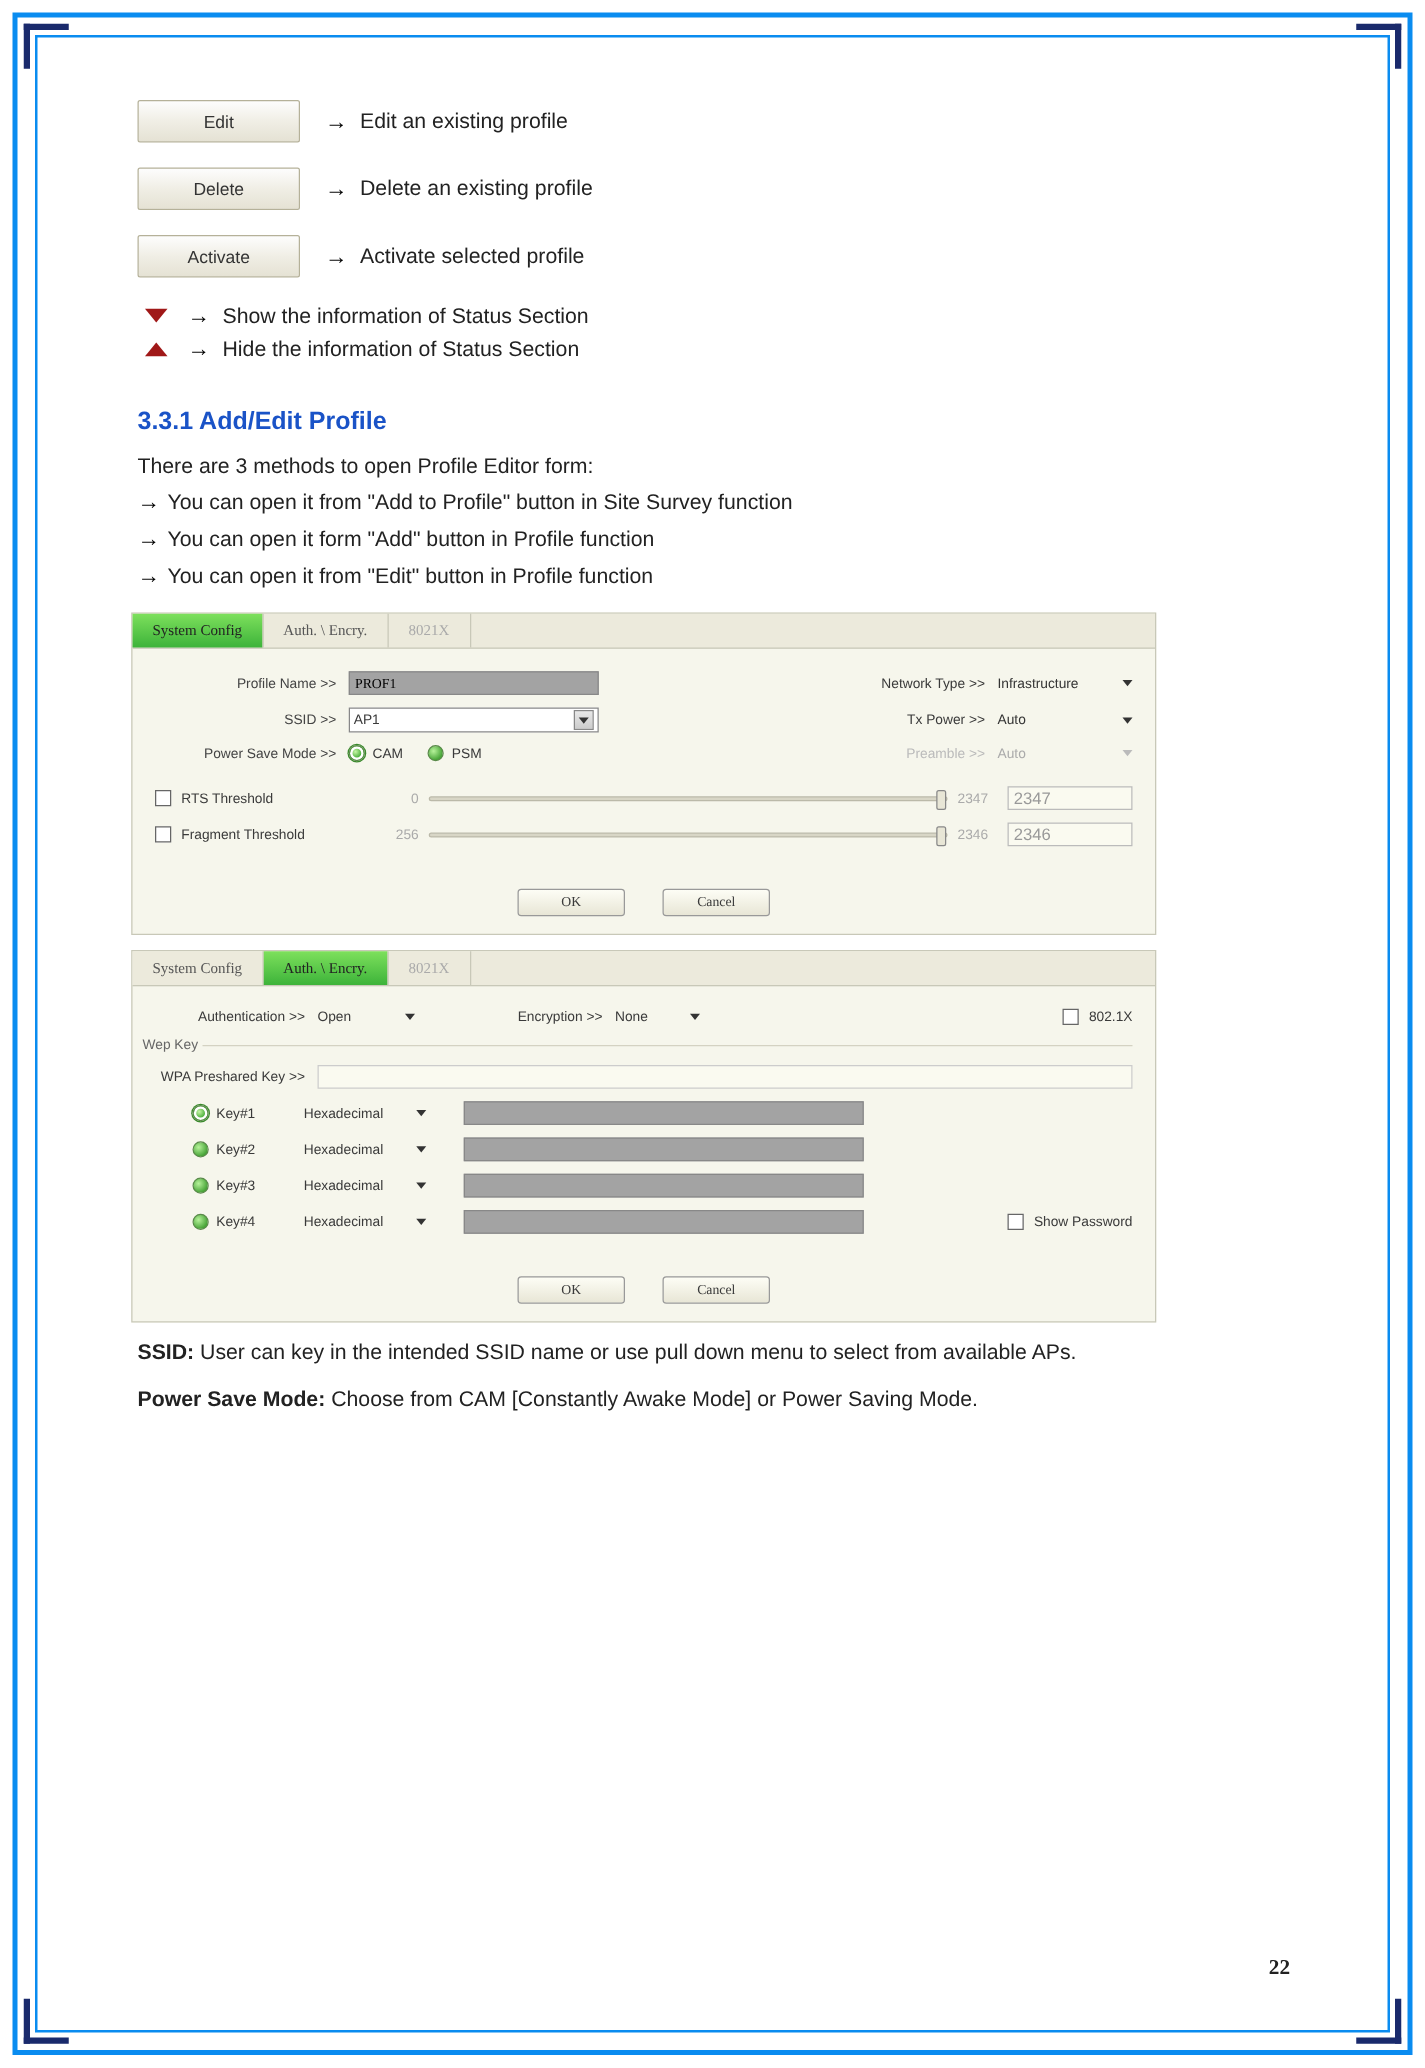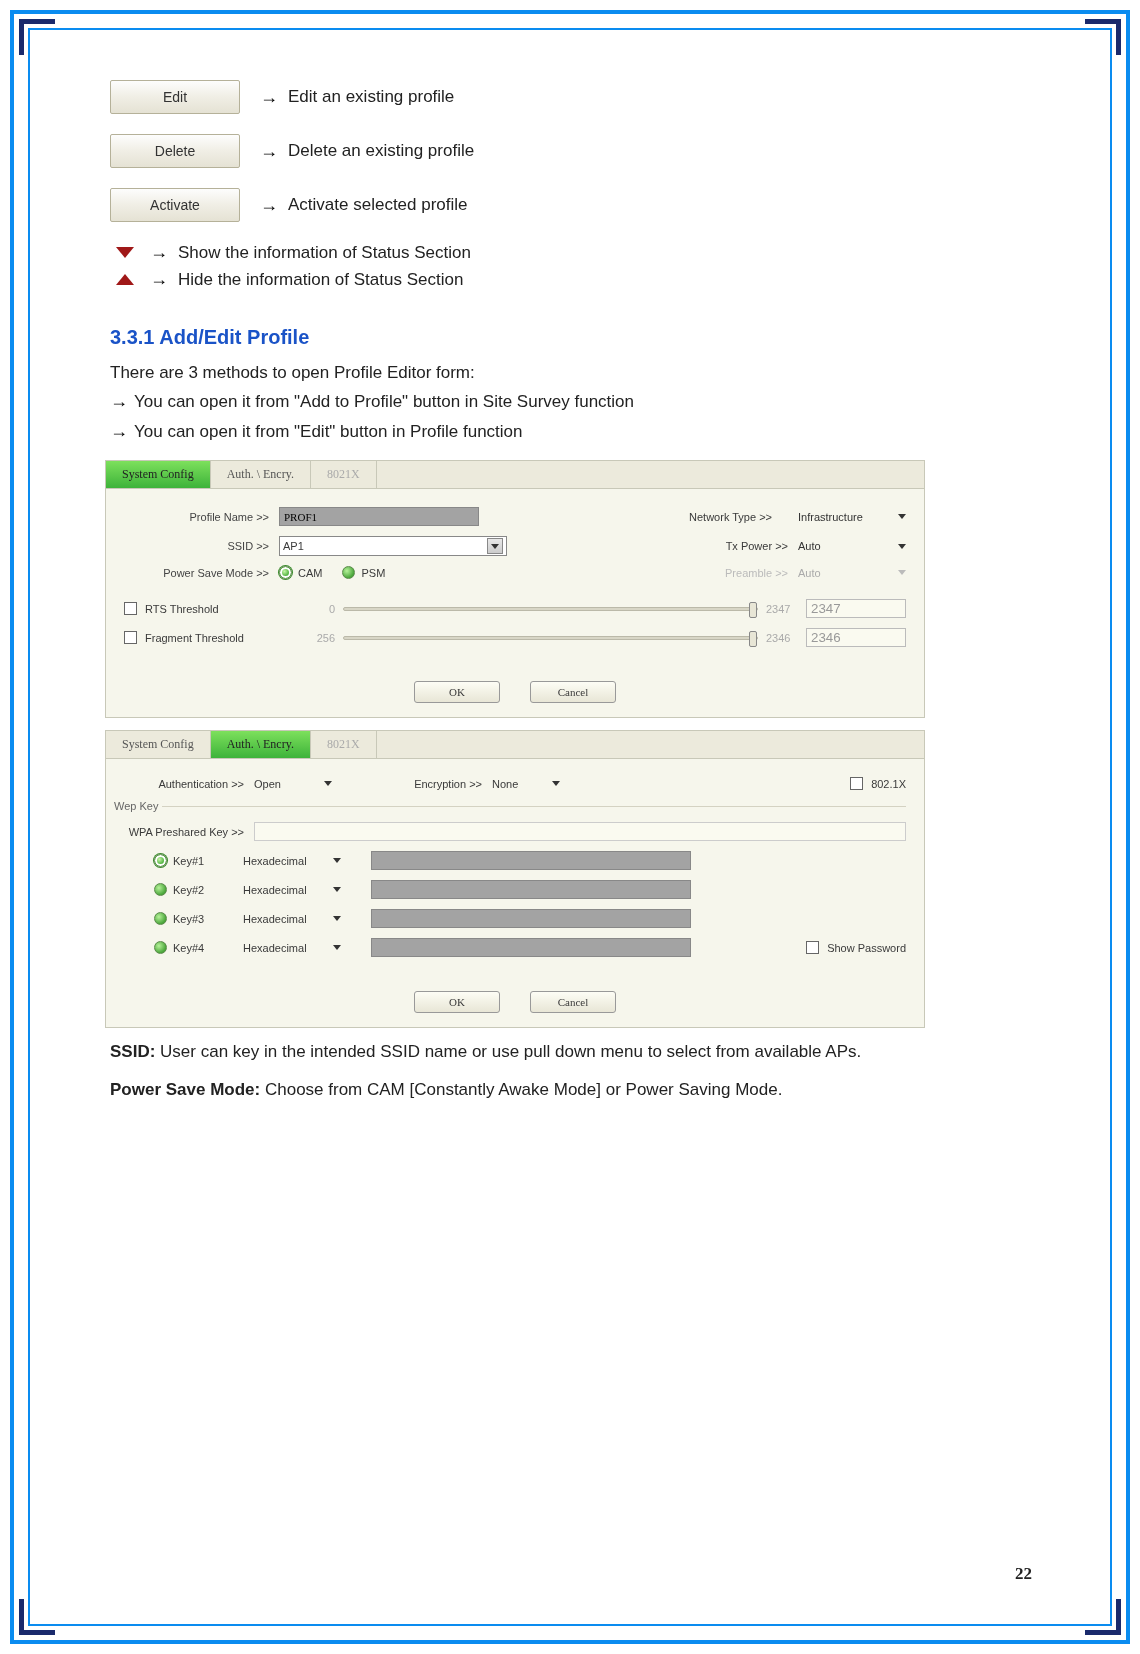--- a/index.html
+++ b/index.html
@@ -50,21 +50,21 @@
   }
   .tabs { height: 28px; display: flex; border-bottom: 1px solid #c8c8b8; background: #eceadc;}
   .tab { padding: 6px 16px; font: 12px Tahoma; border-right: 1px solid #c8c8b8; color: #555; }
   .tab.active { background: linear-gradient(to bottom, #7de05c, #3db33a); color: #222; }
   .tab.disabled { color: #aaa; }
 
   .panel-body { padding: 18px 18px 12px 18px; }
   .row { display: flex; align-items: center; margin-bottom: 10px; }
   .lbl { width: 155px; text-align: right; padding-right: 10px; color: #444; }
   .input-field { height: 19px; border: 1px solid #888; background: #a3a3a3; padding: 1px 4px; font: 11px Tahoma; flex: 1; }
-  .select-field { height: 20px; width: 228px; border: 1px solid #888; background: #fff; display: flex; align-items: center; justify-content: space-between; padding: 0 3px; }
+  .select-field { height: 20px; width: 200px; border: 1px solid #888; background: #fff; display: flex; align-items: center; justify-content: space-between; padding: 0 3px; }
   .drop-btn { width: 16px; height: 16px; background: linear-gradient(#e8e8e8,#ccc); border: 1px solid #888; display: flex; align-items:center; justify-content: center; }
   .tiny-down { width: 0; height: 0; border-left: 4px solid transparent; border-right: 4px solid transparent; border-top: 5px solid #333; }
 
   .col2 { margin-left: auto; display: flex; align-items: center; }
   .val { width: 100px; color: #333; }
   .val.grey { color: #aaa; }
 
   .radio { width: 13px; height: 13px; border-radius: 50%; border: 1px solid #5a8a4a; background: radial-gradient(circle at 35% 35%, #b6f29a 0%, #4aa63a 70%); margin-right: 6px; }
   .radio.selected { background: radial-gradient(circle at 40% 40%, #c6f6a6 0%, #3aa62c 60%); box-shadow: inset 0 0 0 2px #fff, 0 0 0 1px #3a8a2c; }
 
@@ -126,34 +126,35 @@
     <div class="tri-icon">
         <div class="tri-up"></div>
       </div>
     <span class="arrow" style="margin-left:10px;">→</span>
     <span class="desc">Hide the information of Status Section</span>
   </div>
 
   <div class="section-heading">3.3.1 Add/Edit Profile</div>
   <div class="body-text">There are 3 methods to open Profile Editor form:</div>
   <div class="body-text"><span class="arrow">→</span><span>You can open it from "Add to Profile" button in Site Survey function</span></div>
+  <div class="body-text"><span class="arrow">→</span><span>You can open it form "Add" button in Profile function</span></div>
   <div class="body-text"><span class="arrow">→</span><span>You can open it from "Edit" button in Profile function</span></div>
 
   <div class="dialog">
     <div class="tabs">
       <div class="tab active">System Config</div>
       <div class="tab">Auth. \ Encry.</div>
       <div class="tab disabled">8021X</div>
     </div>
     <div class="panel-body">
       <div class="row">
         <div class="lbl">Profile Name &gt;&gt;</div>
         <input class="input-field" style="width: 200px; flex: 0 0 auto;" value="PROF1">
         <div class="col2">
-          <div style="width:110px;text-align:right;padding-right:26px;">Network Type &gt;&gt;</div>
+          <div style="width:110px;text-align:right;padding-right:10px;">Network Type &gt;&gt;</div>
           <div class="val">Infrastructure</div>
           <div class="tiny-down"></div>
         </div>
       </div>
       <div class="row">
         <div class="lbl">SSID &gt;&gt;</div>
         <div class="select-field">
           <span>AP1</span>
           <div class="drop-btn">
               <div class="tiny-down"></div>

